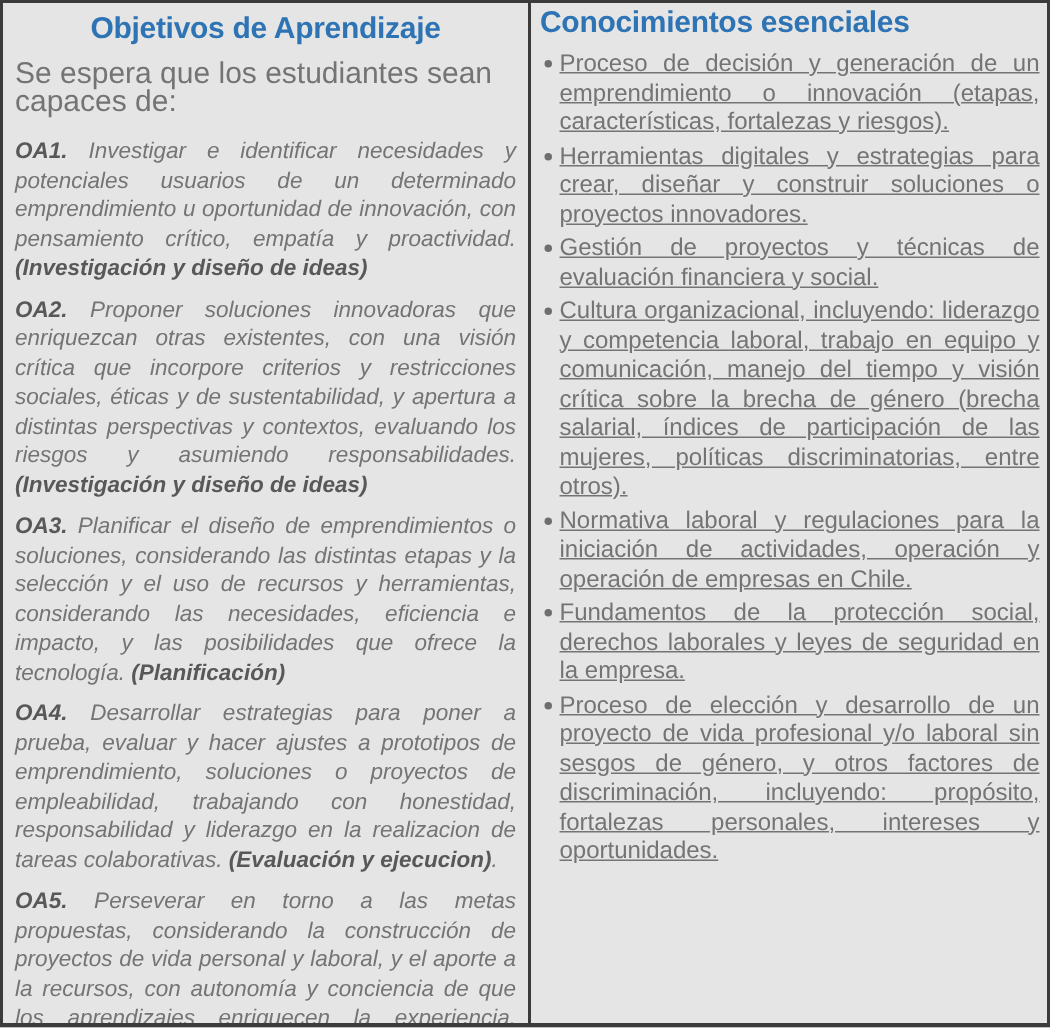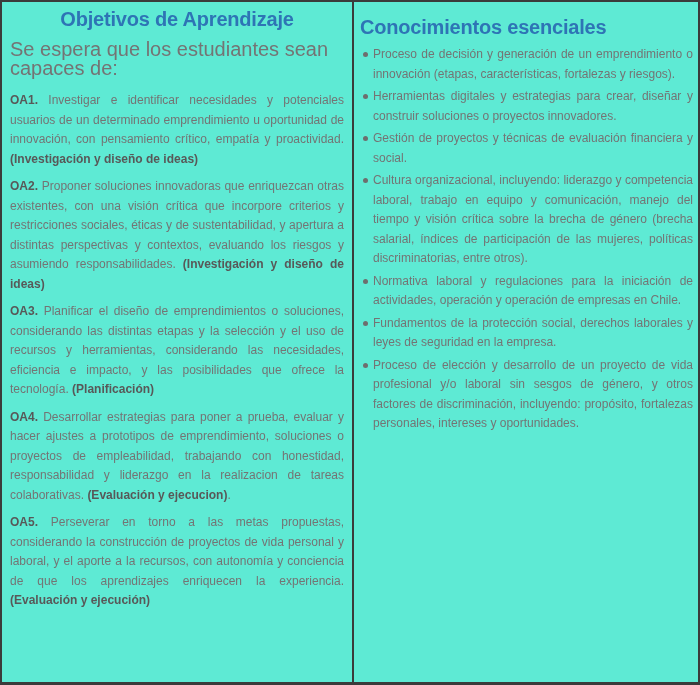--- a/index.html
+++ b/index.html
@@ -12,56 +12,57 @@
   html,body{background:#fff;}
   body{
     font-family:"Liberation Sans", sans-serif;
     width:700px;height:685px;overflow:hidden;
   }
   .doc{
     width:700px;height:685px;
     border:2px solid var(--border-dark);
     border-bottom-width:3px;
     display:flex;
-    background:#5eead4;
+    background:#e5e5e5;
   }
   .col{
     height:100%;
     overflow:hidden;
   }
   .col-left{
     width:352px;
     border-right:2px solid var(--border-dark);
     padding:4px 8px 4px 8px;
   }
   .col-right{
     flex:1;
-    padding:12px 5px 4px 6px;
+    padding:0 5px 4px 6px;
   }
   .title{
     color:var(--heading-blue);
     font-size:20px;
     font-weight:bold;
     line-height:26px;
     letter-spacing:-0.2px;
   }
   .title-left{ text-align:center; margin-bottom:8px; }
   .title-right{ text-align:left; margin-bottom:5px; }
   .intro{
     color:var(--body-gray);
     font-size:20px;
     line-height:19px;
     margin-bottom:13px;
   }
   .oa{
     color:var(--body-gray);
-    font-size:12px;
+    font-size:15px;
     line-height:19.5px;
     text-align:justify;
     margin-bottom:8px;
+    font-style:italic;
   }
   .oa:last-child{margin-bottom:0;}
   .oa b{
     color:var(--bold-gray);
     font-weight:bold;
   }
   ul.klist{
     list-style:none;
   }
   ul.klist li{
@@ -72,23 +73,24 @@
   .bullet{
     flex:0 0 auto;
     width:5px;height:5px;
     border-radius:50%;
     background:#6e6e6e;
     margin:7px 5px 0 3px;
   }
   .ktext{
     flex:1 1 auto;
     color:var(--body-gray);
-    font-size:12px;
+    font-size:16px;
     line-height:19.5px;
     text-align:justify;
+    text-decoration:underline;
   }
 </style>
 </head>
 <body>
 
 <div class="doc">
 
   <div class="col col-left">
     <div class="title title-left">Objetivos de Aprendizaje</div>
     <p class="intro">Se espera que los estudiantes sean capaces de:</p>

